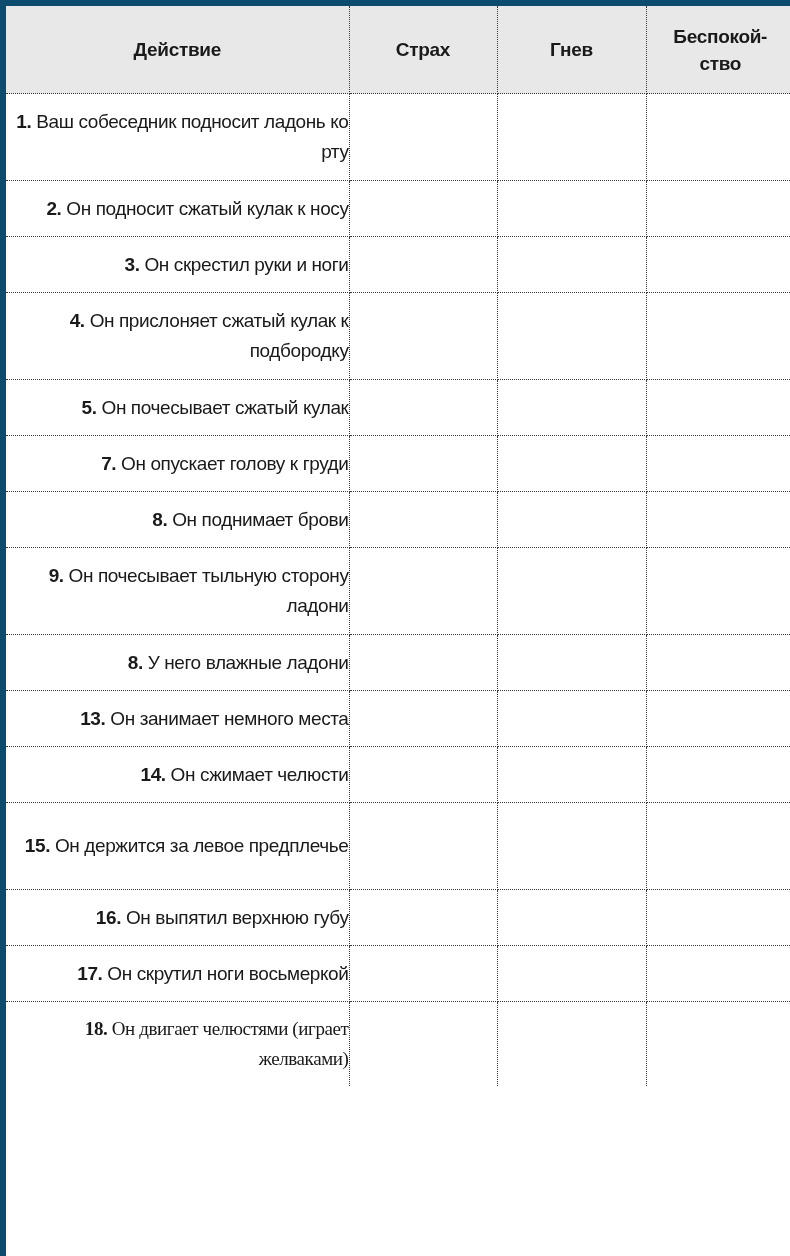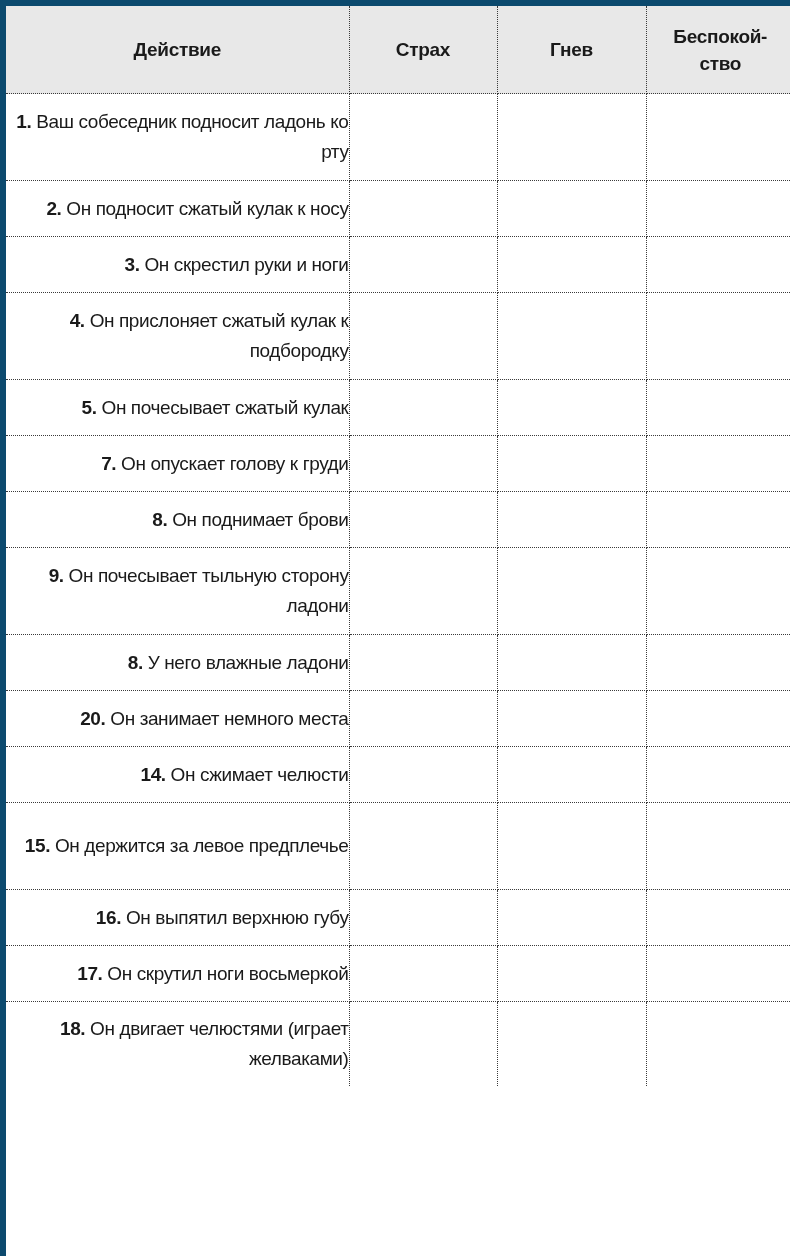--- a/index.html
+++ b/index.html
@@ -36,20 +36,21 @@
       border-bottom: 1.5px dotted #3a3a3a;
       padding: 0;
       vertical-align: middle;
     }
     table.grid th:last-child, table.grid td:last-child {
       border-right: none;
       margin-top: 43px;
     }
     table.grid tr:last-child td {
       border-bottom: none;
+      font-family: Liberation Serif, serif;
     }
     thead th {
       background: #e8e8e8;
       height: 87px;
       font-weight: bold;
       font-size: 19px;
       text-align: center;
       line-height: 27px;
       letter-spacing: -0.3px;
     }
@@ -142,21 +143,21 @@
         <td class="cell"></td>
         <td class="cell"></td>
       </tr>
       <tr class="h1">
         <td class="action"><span class="num">8.</span> <span>У него влажные ладони</span></td>
         <td class="cell"></td>
         <td class="cell"></td>
         <td class="cell"></td>
       </tr>
       <tr class="h1">
-        <td class="action"><span class="num">20.</span> <span>Он занимает немного места</span></td>
+        <td class="action"><span class="num">13.</span> <span>Он занимает немного места</span></td>
         <td class="cell"></td>
         <td class="cell"></td>
         <td class="cell"></td>
       </tr>
       <tr class="h1">
         <td class="action"><span class="num">14.</span> <span>Он сжимает челюсти</span></td>
         <td class="cell"></td>
         <td class="cell"></td>
         <td class="cell"></td>
       </tr>

